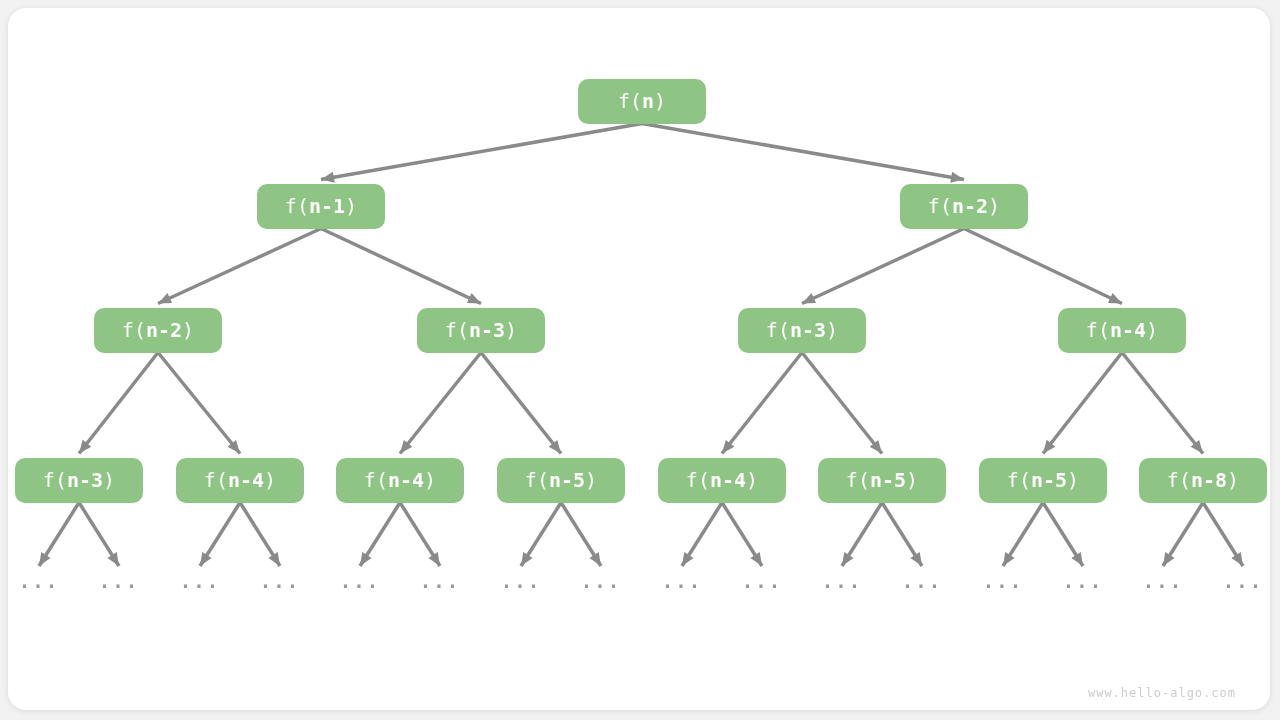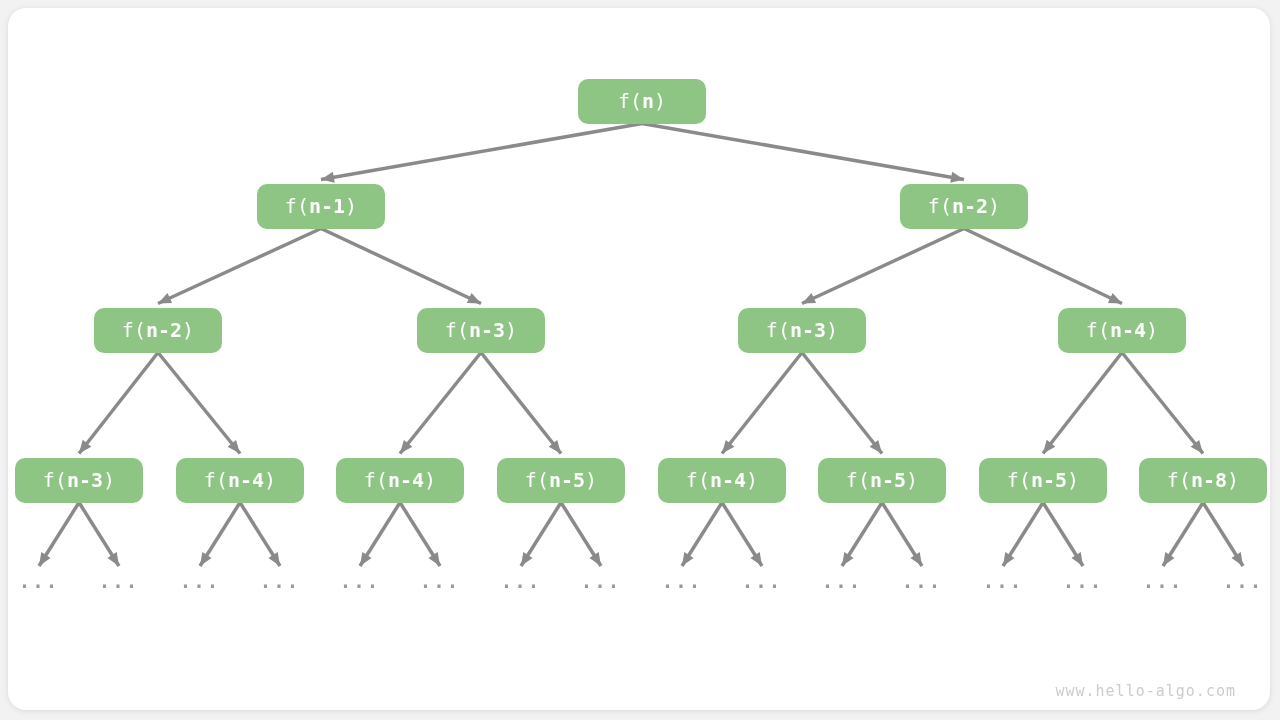--- a/index.html
+++ b/index.html
@@ -44,21 +44,21 @@
     color: var(--dots-color, #9a9a9a);
     font-size: 19px;
     font-weight: bold;
     letter-spacing: 2px;
   }
   .watermark {
     position: absolute;
     right: 44px;
     bottom: 20px;
     color: var(--watermark-color, #cccccc);
-    font-size: 15px;
+    font-size: 12px;
     letter-spacing: 1px;
   }
 </style>
 </head>
 <body style="background: rgb(242, 242, 242);">
 
 <div class="card" style="background: rgb(255, 255, 255);"></div>
 
 <svg id="edge-layer" width="1280" height="720" viewBox="0 0 1280 720">
   <defs>

